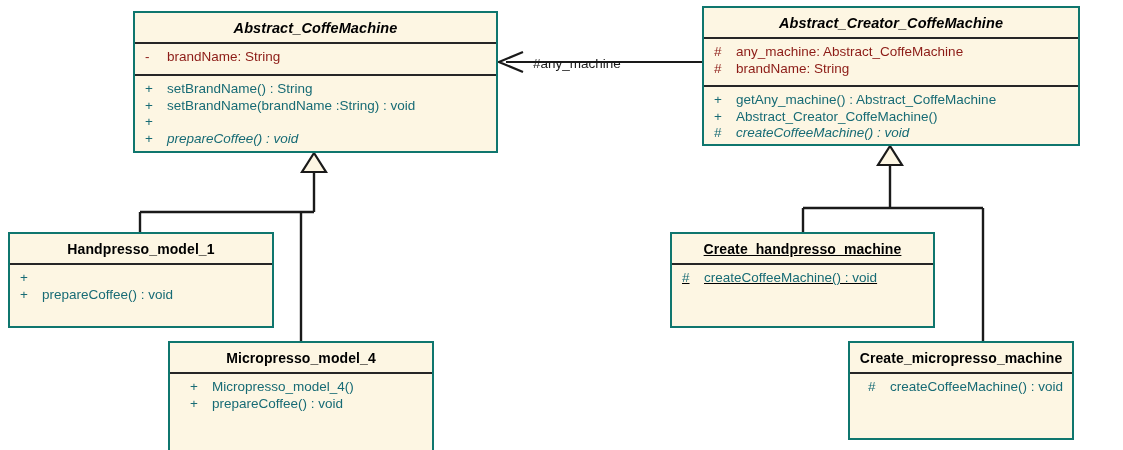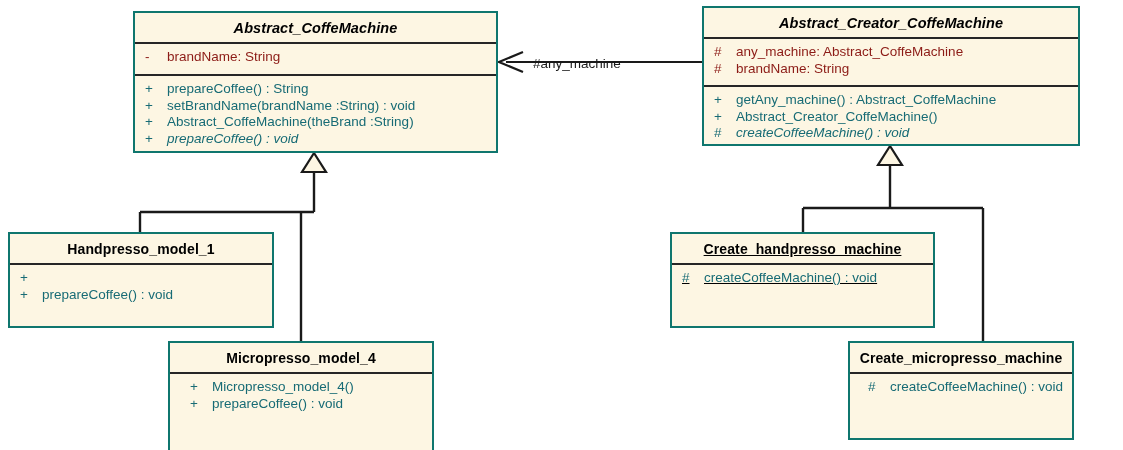--- a/index.html
+++ b/index.html
@@ -117,29 +117,28 @@
     <div class="class-title abstract">Abstract_CoffeMachine</div>
     <div class="compartment attrs" style="height:32px;">
       <div class="member attr-row">
         <span class="vis">-</span>
         <span class="mtext">brandName:  String</span>
       </div>
     </div>
     <div class="compartment methods">
       <div class="member meth-row">
         <span class="vis">+</span>
-        <span class="mtext">prepareCoffee() : String</span>
+        <span class="mtext">setBrandName() : String</span>
       </div>
       <div class="member meth-row">
         <span class="vis">+</span>
         <span class="mtext">setBrandName(brandName :String) : void</span>
       </div>
       <div class="member meth-row">
         <span class="vis">+</span>
-        <span class="mtext">Abstract_CoffeMachine(theBrand :String)</span>
       </div>
       <div class="member meth-row abstract-m">
         <span class="vis">+</span>
         <span class="mtext">prepareCoffee() : void</span>
       </div>
     </div>
   </div>
 
   <div class="uml-class" style="left:702px; top:6px; width:378px; height:140px;">
     <div class="class-title abstract">Abstract_Creator_CoffeMachine</div>

